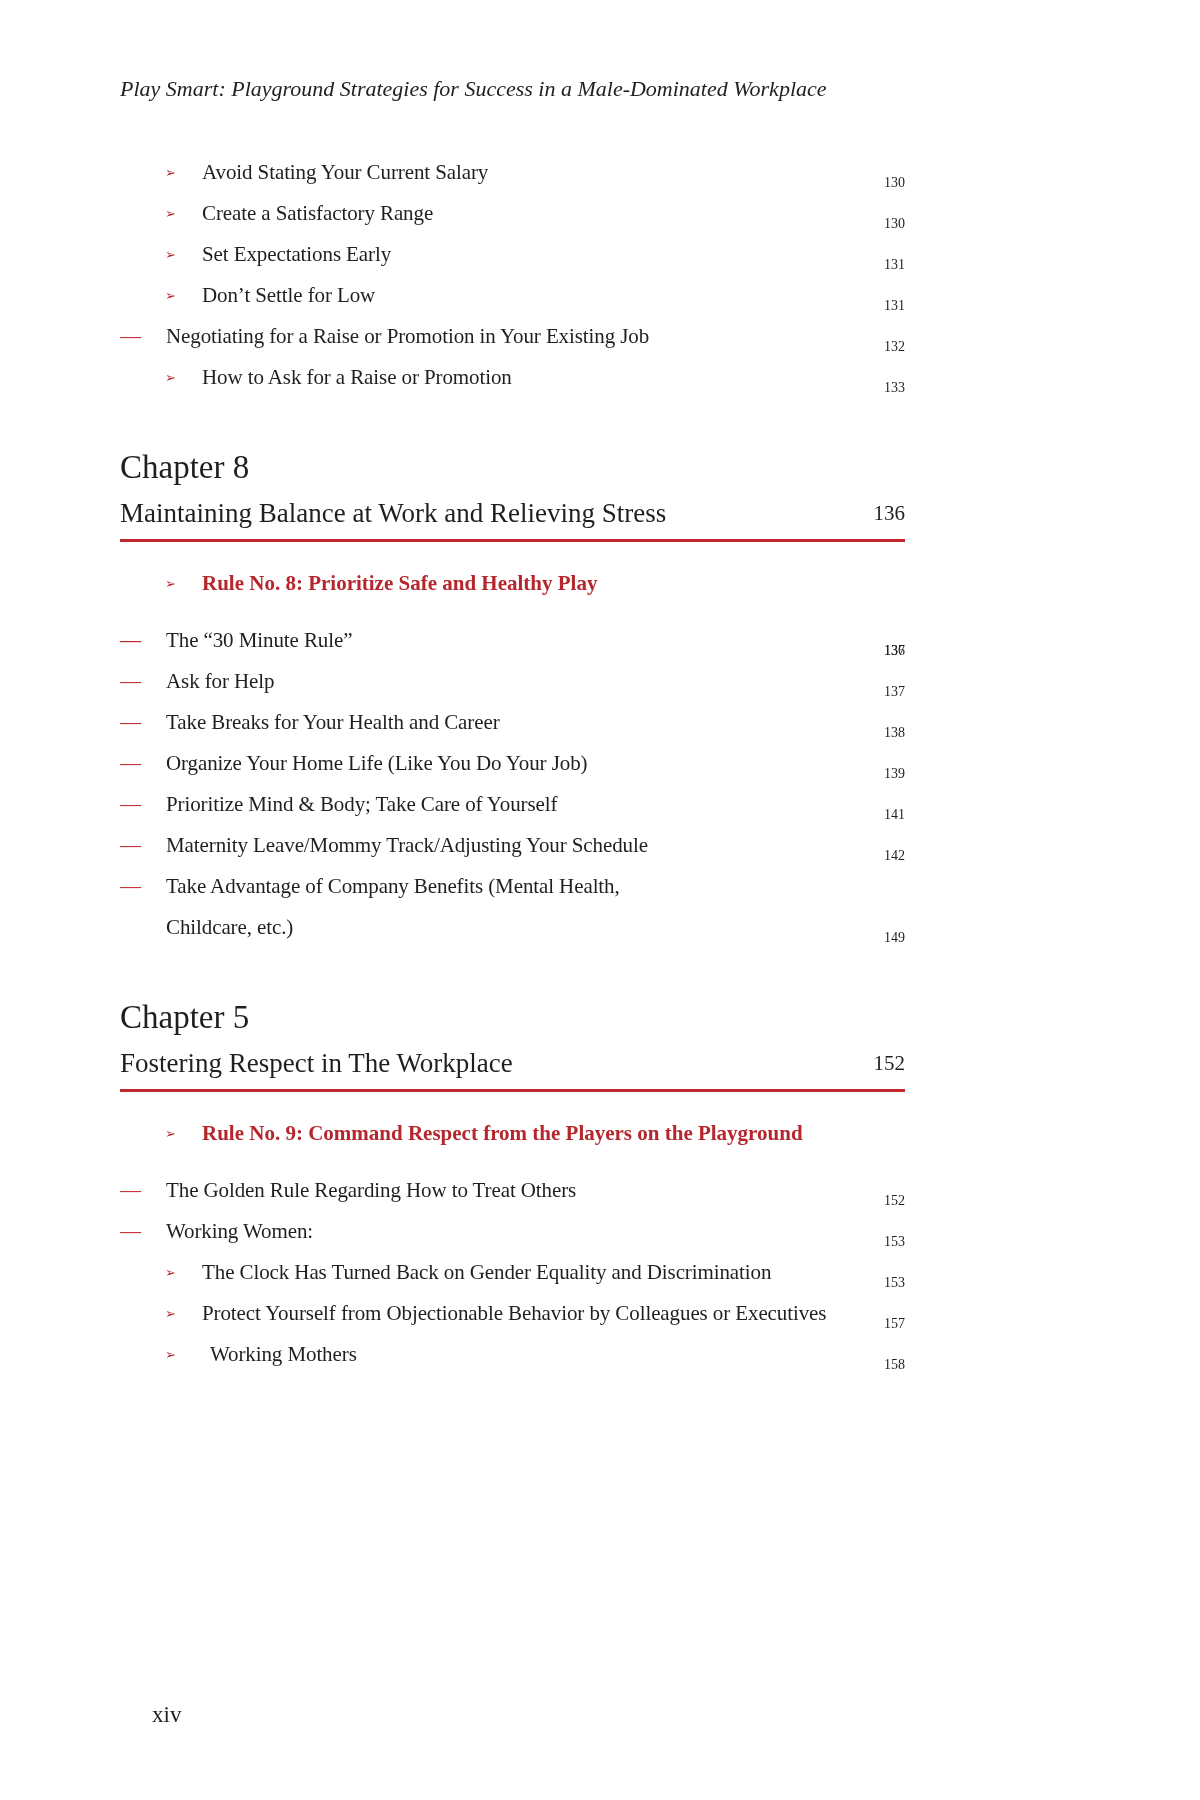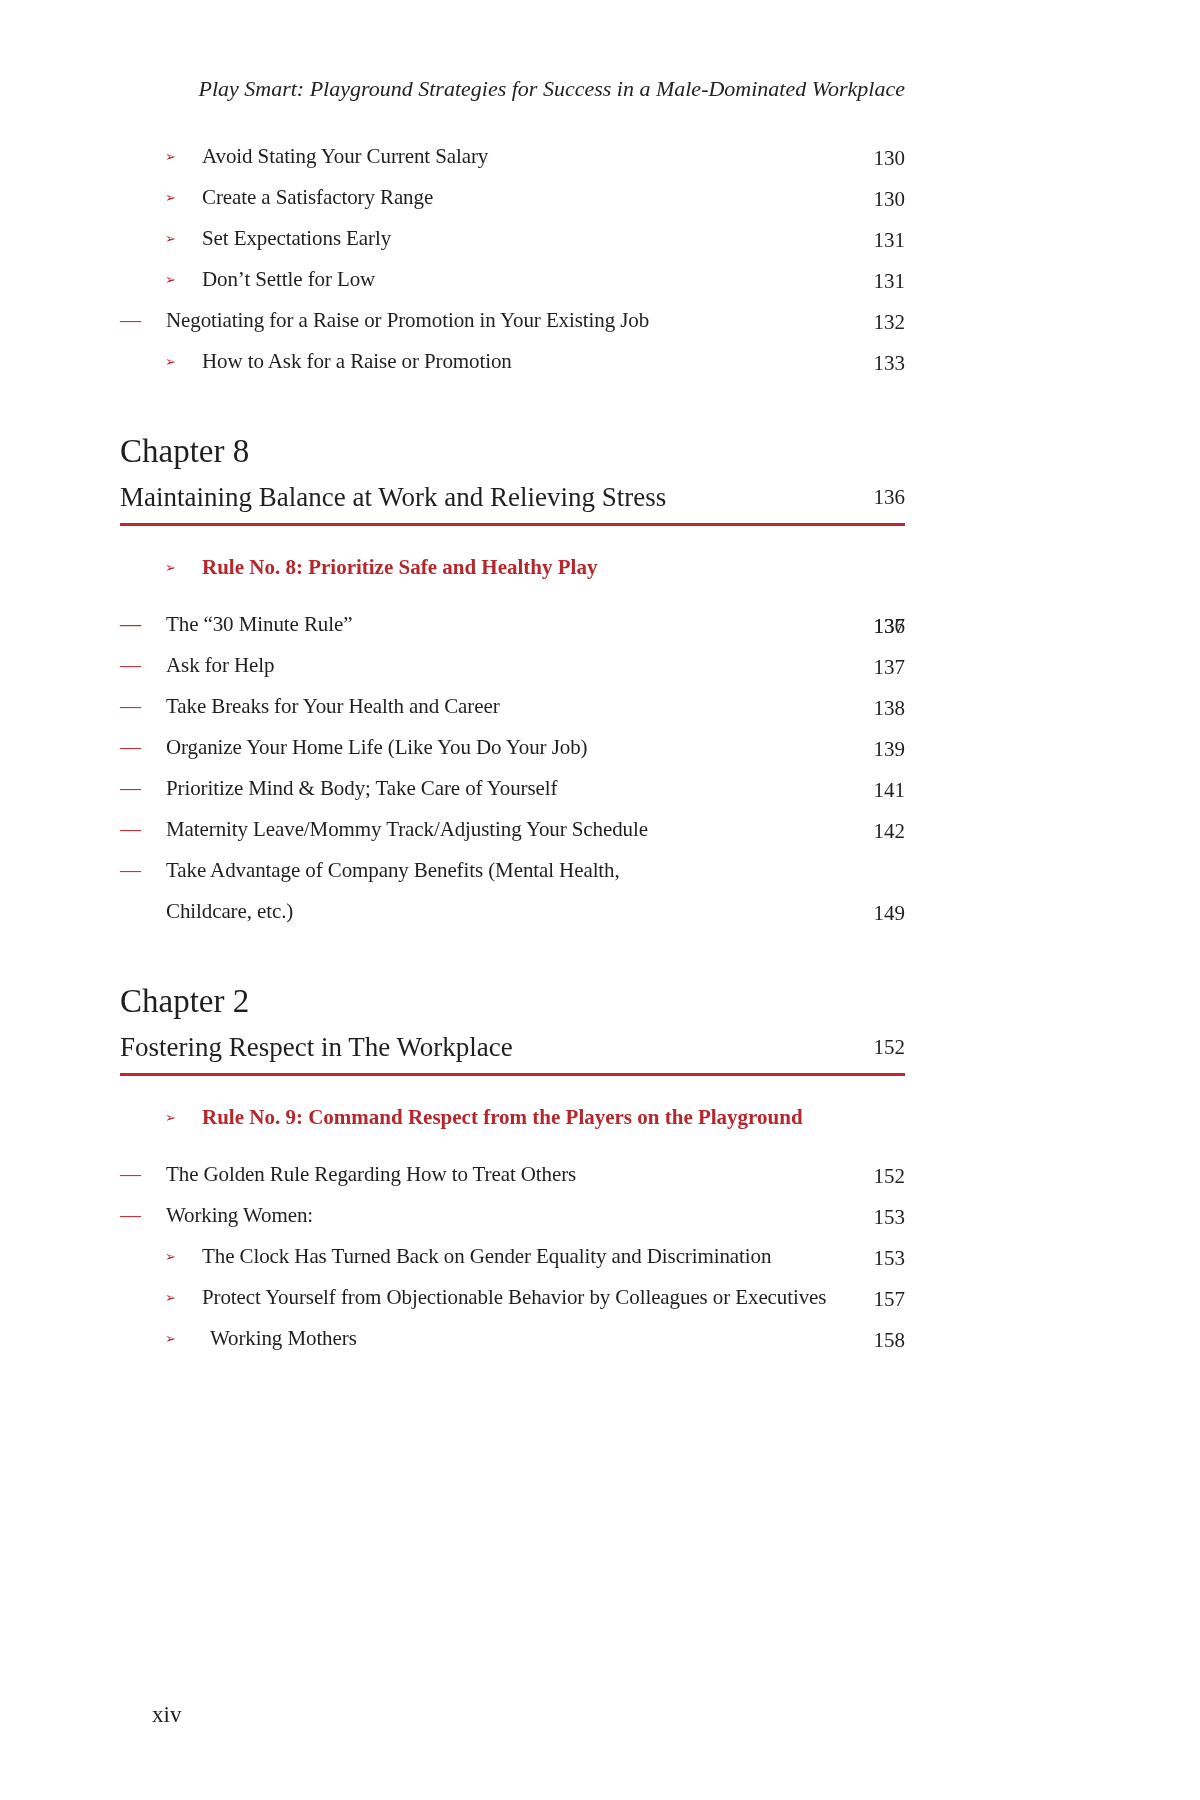--- a/index.html
+++ b/index.html
@@ -18,42 +18,42 @@
     overflow:hidden;
   }
   .content{
     position:absolute;
     left:120px;
     top:0;
     width:785px;
     padding-top:74px;
   }
   .running-header{
-    text-align:right;
+    text-align:left;
     font-style:italic;
     font-size:22px;
     line-height:30px;
-    margin-bottom:32px;
+    margin-bottom:48px;
     color:#222;
   }
   .entries{margin:0;}
   .chapter + .entries{margin-top:16px;}
   .row{
     position:relative;
     line-height:41px;
     font-size:21px;
     letter-spacing:-0.1px;
     white-space:nowrap;
   }
   .row .page-num{
     position:absolute;
     right:0;
-    top:2px;
+    top:10px;
     letter-spacing:0;
-    font-size:21px;
+    font-size:14px;
   }
   .bullet{position:absolute;top:0;line-height:41px;}
   .row.lv1{padding-left:46px;}
   .row.lv1 .bullet{left:0;}
   .row.lv2{padding-left:82px;}
   .row.lv2 .bullet{left:45px;}
   .row.cont.lv1{padding-left:46px;}
   .row.cont.lv2{padding-left:90px;}
   .dash-bullet{color:var(--line-red);font-size:21px;}
   .arrow-bullet{
@@ -115,21 +115,21 @@
           <div class="row lv1"><span class="bullet dash-bullet">—</span><span class="text">The “30 Minute Rule”</span><span class="page-num">137</span></div>
           <div class="row lv1"><span class="bullet dash-bullet">—</span><span class="text">Ask for Help</span><span class="page-num">137</span></div>
           <div class="row lv1"><span class="bullet dash-bullet">—</span><span class="text">Take Breaks for Your Health and Career</span><span class="page-num">138</span></div>
           <div class="row lv1"><span class="bullet dash-bullet">—</span><span class="text">Organize Your Home Life (Like You Do Your Job)</span><span class="page-num">139</span></div>
           <div class="row lv1"><span class="bullet dash-bullet">—</span><span class="text">Prioritize Mind &amp; Body; Take Care of Yourself</span><span class="page-num">141</span></div>
           <div class="row lv1"><span class="bullet dash-bullet">—</span><span class="text">Maternity Leave/Mommy Track/Adjusting Your Schedule</span><span class="page-num">142</span></div>
           <div class="row lv1"><span class="bullet dash-bullet">—</span><span class="text">Take Advantage of Company Benefits (Mental Health,</span></div>
           <div class="row lv1 cont"><span class="text">Childcare, etc.)</span><span class="page-num">149</span></div>
         </div>
         <div class="chapter">
-          <div class="ch-label">Chapter 2</div>
+          <div class="ch-label">Chapter 5</div>
           <div class="ch-title-row">
             <span class="ch-title">Fostering Respect in The Workplace</span>
             <span class="page-num ch-page">152</span>
           </div>
           <div class="red-line"></div>
           <div class="row lv2 rule-row"><span class="bullet arrow-bullet">➢</span><span class="text">Rule No. 9: Command Respect from the Players on the Playground</span></div>
         </div>
         <div class="entries">
           <div class="row lv1"><span class="bullet dash-bullet">—</span><span class="text">The Golden Rule Regarding How to Treat Others</span><span class="page-num">152</span></div>
           <div class="row lv1"><span class="bullet dash-bullet">—</span></div>

